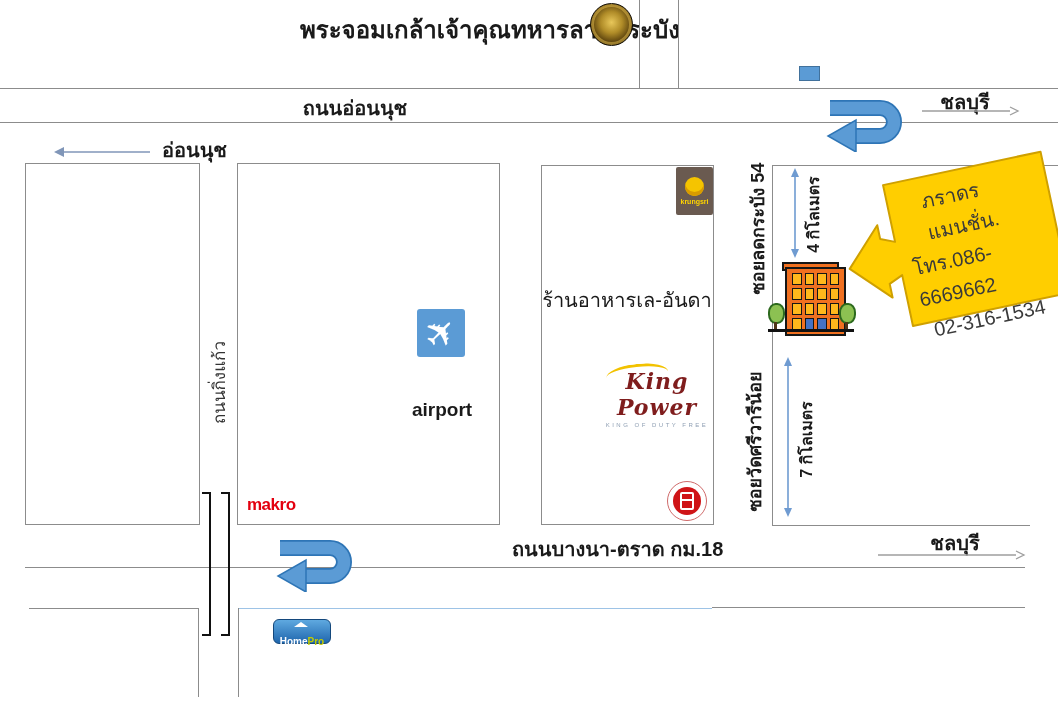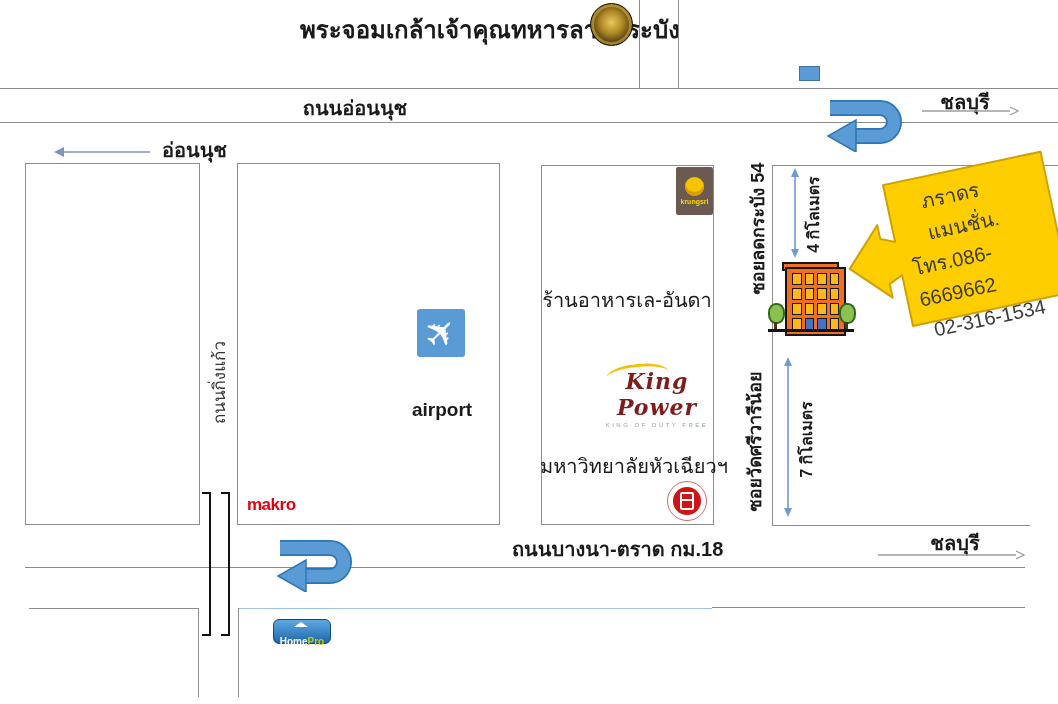--- a/index.html
+++ b/index.html
@@ -115,21 +115,20 @@
   <div class="krungsri">
     <div class="emblem"></div>
     <div class="kname">krungsri</div>
   </div>
   <div class="t c" style="left:542px;top:284px;width:170px;font-size:20px;">ร้านอาหารเล-อันดา</div>
   <div class="kingpower">
     <div class="kp-swoosh"></div>
     <div class="kp-text">King Power</div>
     <div class="kp-tag">KING OF DUTY FREE</div>
   </div>
-  <div class="t c" style="left:540px;top:450px;width:172px;font-size:20px;">มหาวิทยาลัยหัวเฉียวฯ</div>
   <div class="hua-seal">
     <div class="hua-inner">
         <div class="hua-glyph"></div>
       </div>
   </div>
 
   <div class="t rot b" style="left:682px;top:214px;width:150px;font-size:18px;">ซอยลดกระบัง 54</div>
   <div class="t rot b" style="left:669px;top:427px;width:170px;font-size:18px;">ซอยวัดศรีวารีน้อย</div>
 
   <div class="vline" style="left:772px;top:165px;height:360px;"></div>

